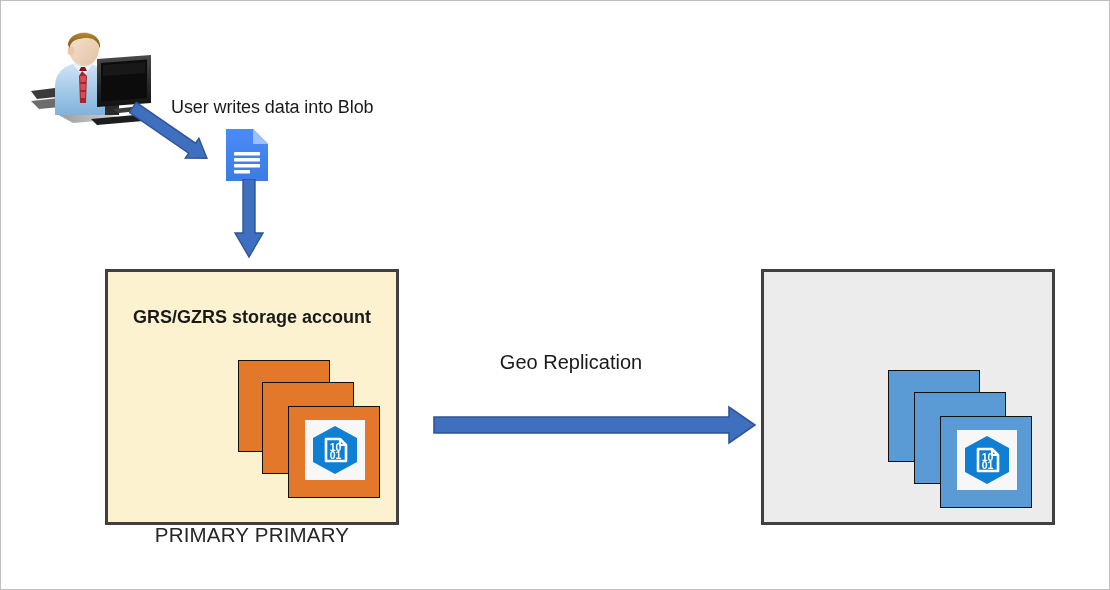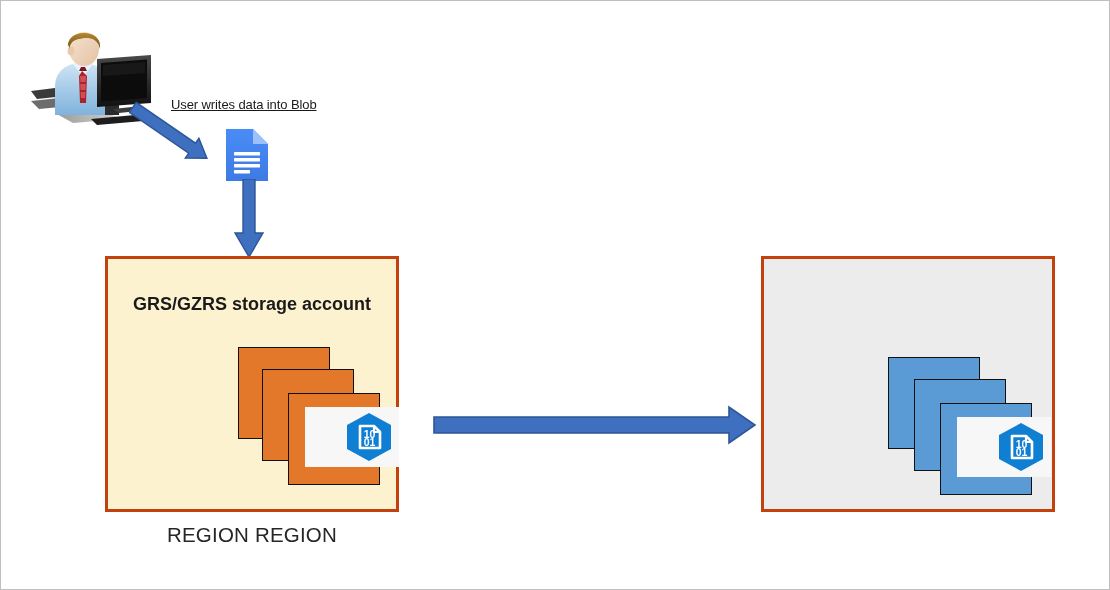--- a/index.html
+++ b/index.html
@@ -21,46 +21,46 @@
   }
 
   
   .abs { position: absolute; }
   .nowrap { white-space: nowrap; }
 
   
   .write-label {
     left: 170px;
     top: 96px;
-    font-size: 13px;
+    font-size: 18px;
     color: #1a1a1a;
     letter-spacing: -0.1px;
     font-family: "Liberation Sans", sans-serif;
-    text-decoration: underline;
   }
   .repl-label {
     left: 470px;
     top: 348px;
     width: 200px;
     text-align: center;
     font-size: 20px;
     line-height: 26px;
     color: #1a1a1a;
   }
   .region-label {
     font-size: 20.5px;
     color: #262626;
     letter-spacing: 0.2px;
     text-align: center;
   }
 
   
   .region-box {
     box-sizing: border-box;
-    border: 3px solid #c2410c;
+    border: 3px solid #404040;
+    margin-top: 13px;
   }
   #primary-box {
     left: 104px;
     top: 255px;
     width: 294px;
     height: 256px;
     background: #fdf2d0;
   }
   #secondary-box {
     left: 760px;
@@ -90,21 +90,20 @@
   .card-orange { background: #e3782a; }
   .card-blue   { background: #5b9bd5; }
 
   
   .glyph-tile {
     position: absolute;
     background: #f7f7f7;
     display: flex;
     align-items: center;
     justify-content: center;
-    padding-left: 34px;
   }
 
   
   #blob-icon {
     left: 224px;
     top: 126px;
     width: 44px;
     height: 56px;
   }
 
@@ -225,23 +224,24 @@
             <path d="M20 18 L34 18 L40 24 L40 40 L20 40 Z" fill="none" stroke="#ffffff" stroke-width="2.6" stroke-linejoin="round"></path>
             <path d="M34 18 L34 24 L40 24" fill="none" stroke="#ffffff" stroke-width="2.2"></path>
             <text x="29.5" y="29.6" font-family="&quot;Liberation Sans&quot;, sans-serif" font-size="10.5" font-weight="bold" fill="#ffffff" text-anchor="middle">10</text>
             <text x="29.5" y="38.4" font-family="&quot;Liberation Sans&quot;, sans-serif" font-size="10.5" font-weight="bold" fill="#ffffff" text-anchor="middle">01</text>
           </svg>
         </div>
       </div>
     </div>
   </div>
 
-  <div class="abs region-label" style="left:104px; top:522px; width:294px;">REGION REGION</div>
+  <div class="abs region-label" style="left:104px; top:522px; width:294px;">PRIMARY PRIMARY</div>
 
   <div class="abs repl-label">
+    <div>Geo Replication</div>
   </div>
 
   <div class="abs" id="arrow-geo">
     <svg width="326" height="40" viewBox="0 0 326 40" xmlns="http://www.w3.org/2000/svg">
       <path d="M1 12 L296 12 L296 2 L322 20 L296 38 L296 28 L1 28 Z" fill="#3f6fbf" stroke="#2e5597" stroke-width="1.6" stroke-linejoin="miter"></path>
     </svg>
   </div>
 
   <div class="abs write-label nowrap">User writes data into Blob</div>
 

